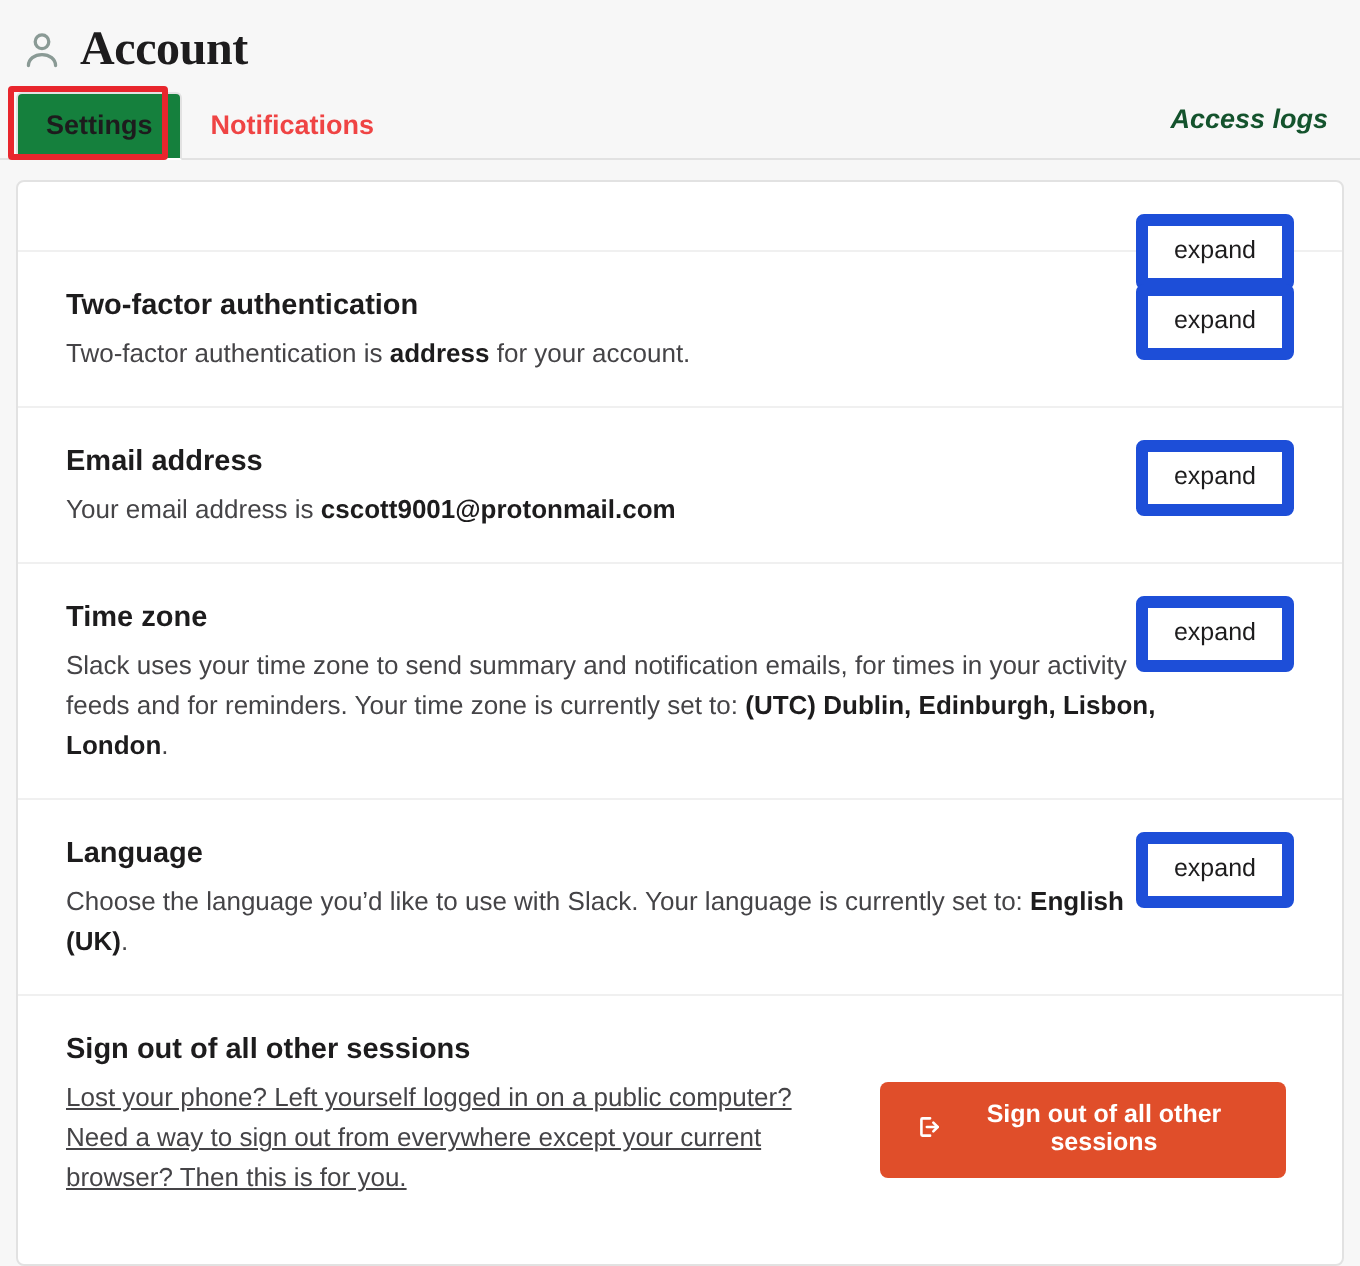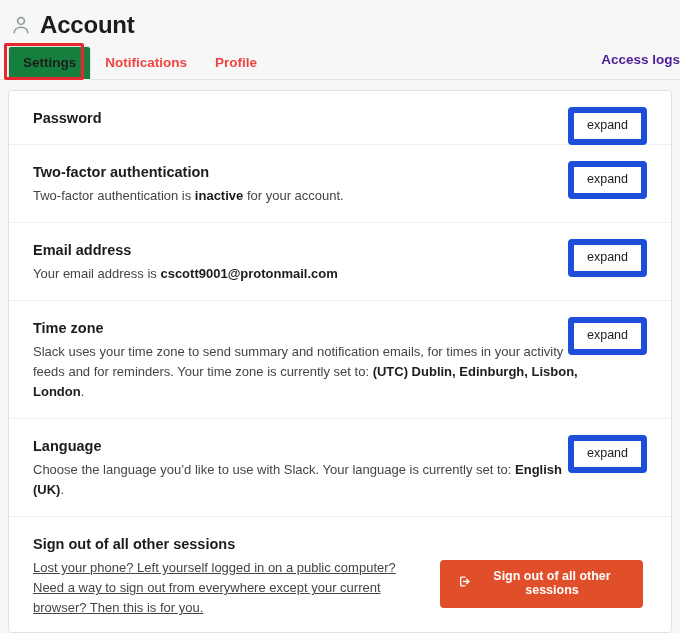--- a/index.html
+++ b/index.html
@@ -14,20 +14,21 @@
     color: #1d1c1d;
     overflow: hidden;
   }
 
   
   .page-header {
     display: flex;
     align-items: center;
     padding: 8px 0 0 10px;
     height: 42px;
+    font-family: Liberation Serif, serif;
   }
   .user-icon {
     width: 22px; height: 22px;
     margin-right: 8px;
     display: flex; align-items: center; justify-content: center;
     flex: 0 0 auto;
   }
   .page-title {
     font-size: 24px;
     font-weight: 700;
@@ -70,25 +71,27 @@
     left: 4px;
     top: 1px;
     width: 80px;
     height: 37px;
     border: 3px solid #e8262d;
     border-radius: 2px;
     pointer-events: none;
   }
   .access-logs {
     margin-left: auto;
+    margin-right: 16px;
     font-size: 13.5px;
     font-weight: 700;
-    color: #4c1d95;
+    color: #14532d;
     padding-bottom: 12px;
     cursor: pointer;
+    font-style: italic;
   }
 
   
   .card {
     margin: 10px 8px 0 8px;
     background: #ffffff;
     border: 1px solid #e2e2e2;
     border-radius: 4px;
     height: 543px;
     overflow: hidden;
@@ -174,35 +177,33 @@
       <circle cx="12" cy="7.5" r="3.7"></circle>
       <path d="M4.6 20.5c0-3.6 3.3-6 7.4-6s7.4 2.4 7.4 6"></path>
     </svg>
   </span>
   <span class="page-title">Account</span>
 </div>
 
 <div class="tabbar">
   <button class="tab active">Settings</button>
   <button class="tab">Notifications</button>
-  <button class="tab">Profile</button>
   <div class="tab-highlight"></div>
   <div class="access-logs">Access logs</div>
 </div>
 
 <div class="card">
 
   <div class="section">
-    <div class="section-title nogap">Password</div>
     <button class="expand-btn">expand</button>
   </div>
 
   <div class="section">
     <div class="section-title">Two-factor authentication</div>
-    <p class="section-desc"><span>Two-factor authentication is </span><b>inactive</b><span> for your account.</span></p>
+    <p class="section-desc"><span>Two-factor authentication is </span><b>address</b><span> for your account.</span></p>
     <button class="expand-btn">expand</button>
   </div>
 
   <div class="section">
     <div class="section-title">Email address</div>
     <p class="section-desc"><span>Your email address is </span><b>cscott9001@protonmail.com</b><span></span></p>
     <button class="expand-btn">expand</button>
   </div>
 
   <div class="section">

